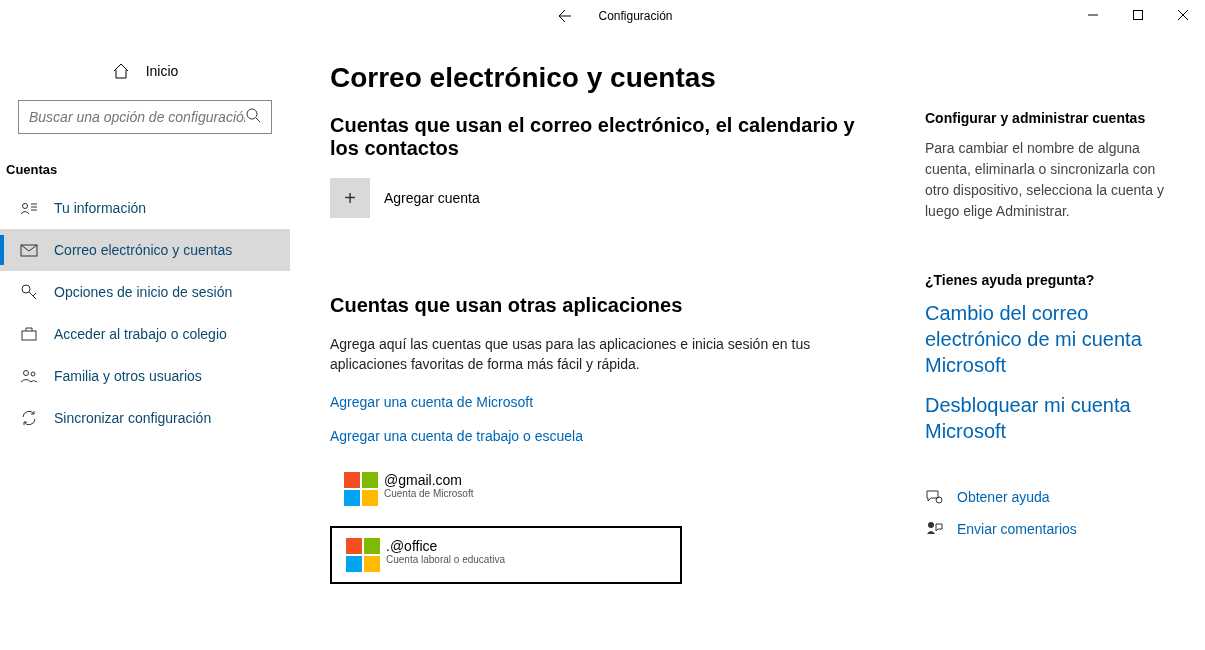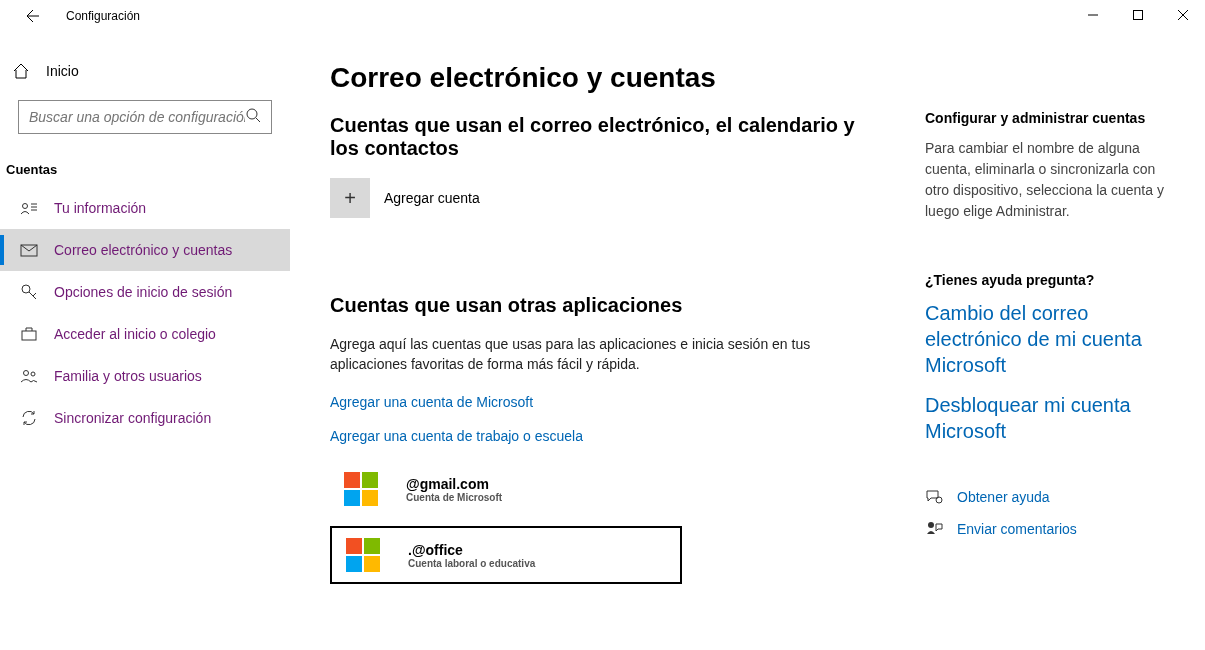--- a/index.html
+++ b/index.html
@@ -13,20 +13,21 @@
       width: 1205px;
       height: 650px;
       overflow: hidden;
       position: relative;
     }
     .titlebar {
       height: 32px;
       display: flex;
       align-items: center;
       padding-left: 18px;
+      justify-content: center;
     }
     .back-button {
       width: 30px;
       height: 30px;
       display: flex;
       align-items: center;
       justify-content: center;
       cursor: pointer;
       font-size: 14px;
     }
@@ -56,23 +57,24 @@
       height: calc(100% - 32px);
     }
     .sidebar {
       width: 310px;
       padding: 20px 0 0 0;
       position: relative;
     }
     .home-item {
       display: flex;
       align-items: center;
-      padding: 10px 12px;
+      padding: 10px 20px;
       cursor: pointer;
       gap: 16px;
+      justify-content: center;
     }
     .home-item .icon {
       width: 18px;
       height: 18px;
       display:flex;
       align-items:center;
     }
     .home-item span {
       font-size: 14px;
       color: #000;
@@ -127,21 +129,21 @@
     .nav-icon {
       width: 18px;
       height: 18px;
       display: flex;
       align-items: center;
       justify-content: center;
       color: #333;
     }
     .nav-item span {
       font-size: 14px;
-      color: #701a75;
+      color: #0c4a6e;
     }
     .main {
       flex: 1;
       padding: 30px 30px 0 40px;
       display: flex;
       gap: 40px;
     }
     .main-left {
       width: 555px;
     }
@@ -186,26 +188,24 @@
     }
     .link {
       font-size: 14px;
       color: #0066b4;
       cursor: pointer;
       display: block;
       margin-bottom: 18px;
     }
     .account-card {
       display: flex;
-      align-items: center;
-      gap: 28px;
+      gap: 6px;
       padding: 10px 14px;
       margin-top: 10px;
       cursor: pointer;
-      font-weight: bold;
     }
     .account-card.bordered {
       border: 2px solid #000;
       width: 352px;
     }
     .ms-logo {
       width: 34px;
       height: 34px;
       display: grid;
       grid-template-columns: 1fr 1fr;
@@ -360,21 +360,21 @@
       <span>Opciones de inicio de sesión</span>
     </div>
 
     <div class="nav-item">
       <span class="nav-icon">
         <svg width="18" height="18" viewBox="0 0 18 18">
             <rect x="2" y="6" width="14" height="9" stroke="#333" stroke-width="1" fill="none"></rect>
             <path d="M6 6 V3 H12 V6" stroke="#333" stroke-width="1" fill="none"></path>
           </svg>
       </span>
-      <span>Acceder al inicio o colegio</span>
+      <span>Acceder al trabajo o colegio</span>
     </div>
 
     <div class="nav-item">
       <span class="nav-icon">
         <svg width="18" height="18" viewBox="0 0 18 18">
             <circle cx="6" cy="6" r="2.5" stroke="#333" stroke-width="1" fill="none"></circle>
             <circle cx="13" cy="7" r="2" stroke="#333" stroke-width="1" fill="none"></circle>
             <path d="M1 15 Q6 10 11 15" stroke="#333" stroke-width="1" fill="none"></path>
             <path d="M11 15 Q13 12 17 15" stroke="#333" stroke-width="1" fill="none"></path>
           </svg>

